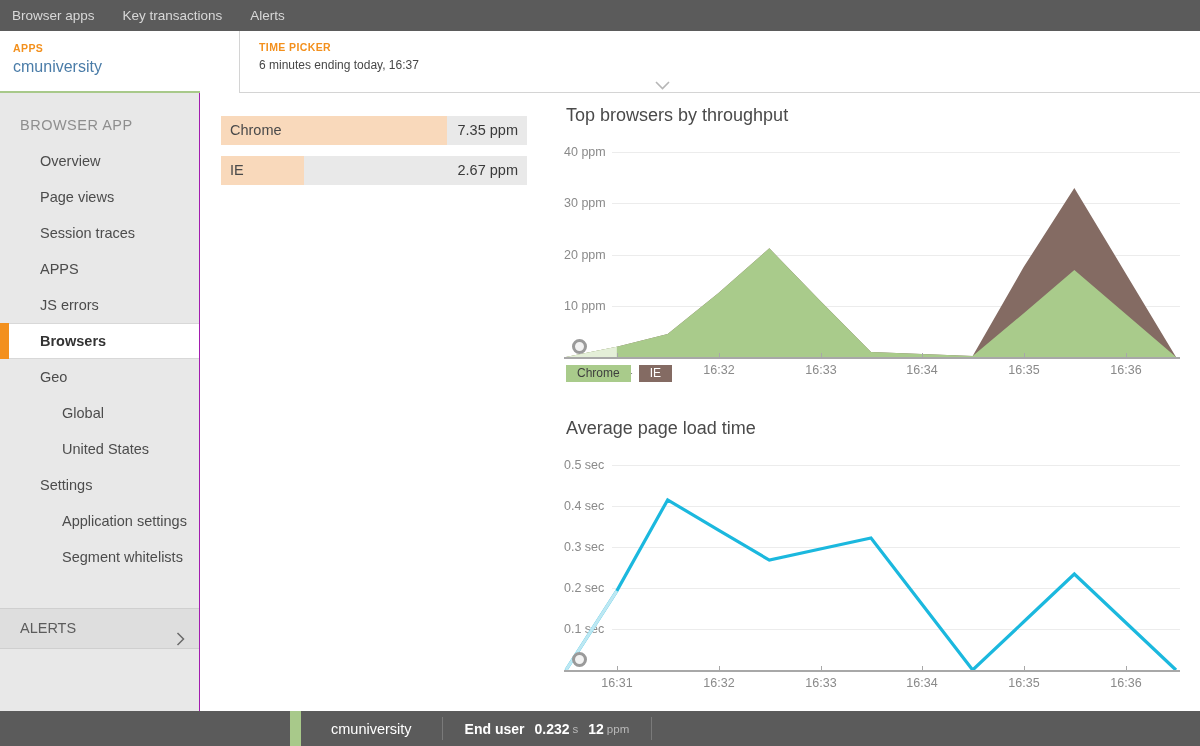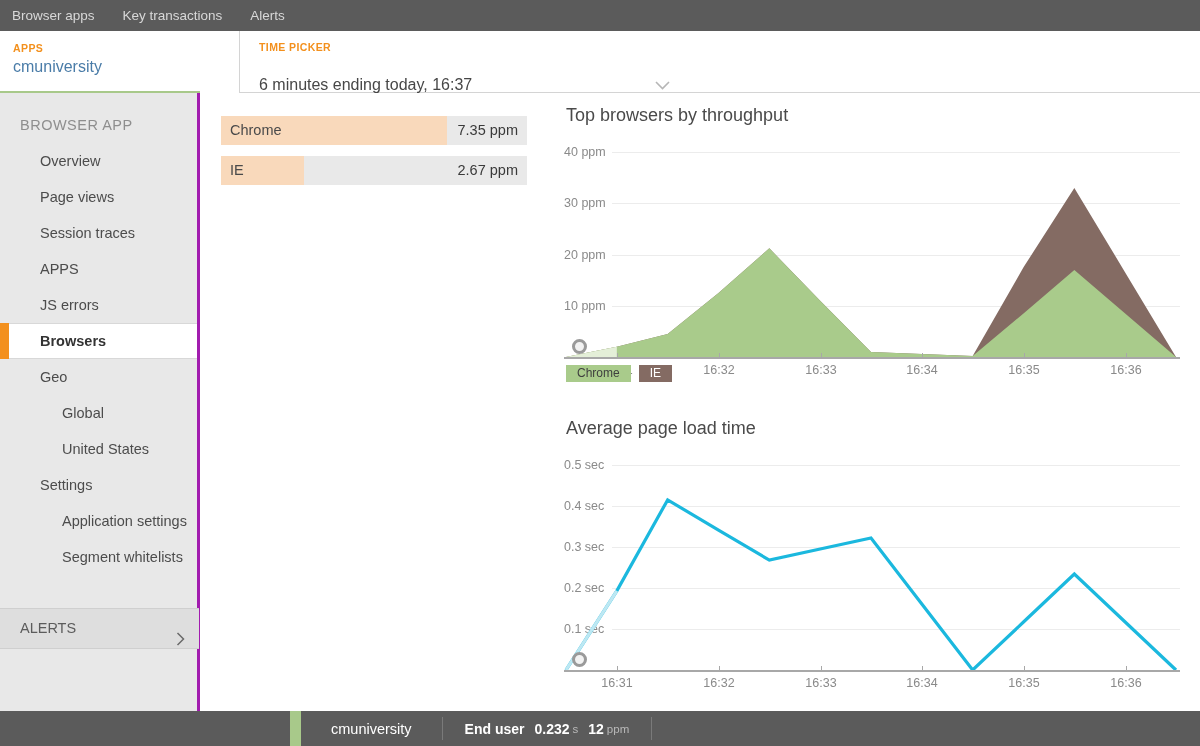--- a/index.html
+++ b/index.html
@@ -49,33 +49,33 @@
   }
   .time-picker {
     flex: 1; height: 62px; position: relative; padding: 9px 0 0 19px;
     border-bottom: 1px solid #d4d4d4;
   }
   .time-picker .kicker {
     color: #f3901d; font-size: 10.5px; letter-spacing: .4px;
     font-weight: bold; text-transform: uppercase; line-height: 14px;
   }
   .time-picker .tpvalue {
-    color: #474747; font-size: 16px; line-height: 22px; margin-top: 20px;
+    color: #474747; font-size: 12px; line-height: 22px; margin-top: 0;
   }
   .chev-down {
     position: absolute; left: 415px; top: 50px;
     width: 15px; height: 9px;
   }
   .chev-down svg { display: block; }
 
   
   .sidebar {
     position: absolute; left: 0; top: 93px; width: 200px; height: 618px;
     background: #e8e8e8;
-    border-right: 3px solid #a21caf;
+    border-right: 1px solid #a21caf;
   }
   .side-title {
     color: #8e8e8e; font-size: 14.5px; letter-spacing: .5px;
     padding: 24px 0 10px 20px; text-transform: uppercase;
   }
   .nav-item {
     position: relative; height: 36px; line-height: 36px;
     color: #4c4c4c; font-size: 14.5px; padding-left: 40px;
     white-space: nowrap;
   }

